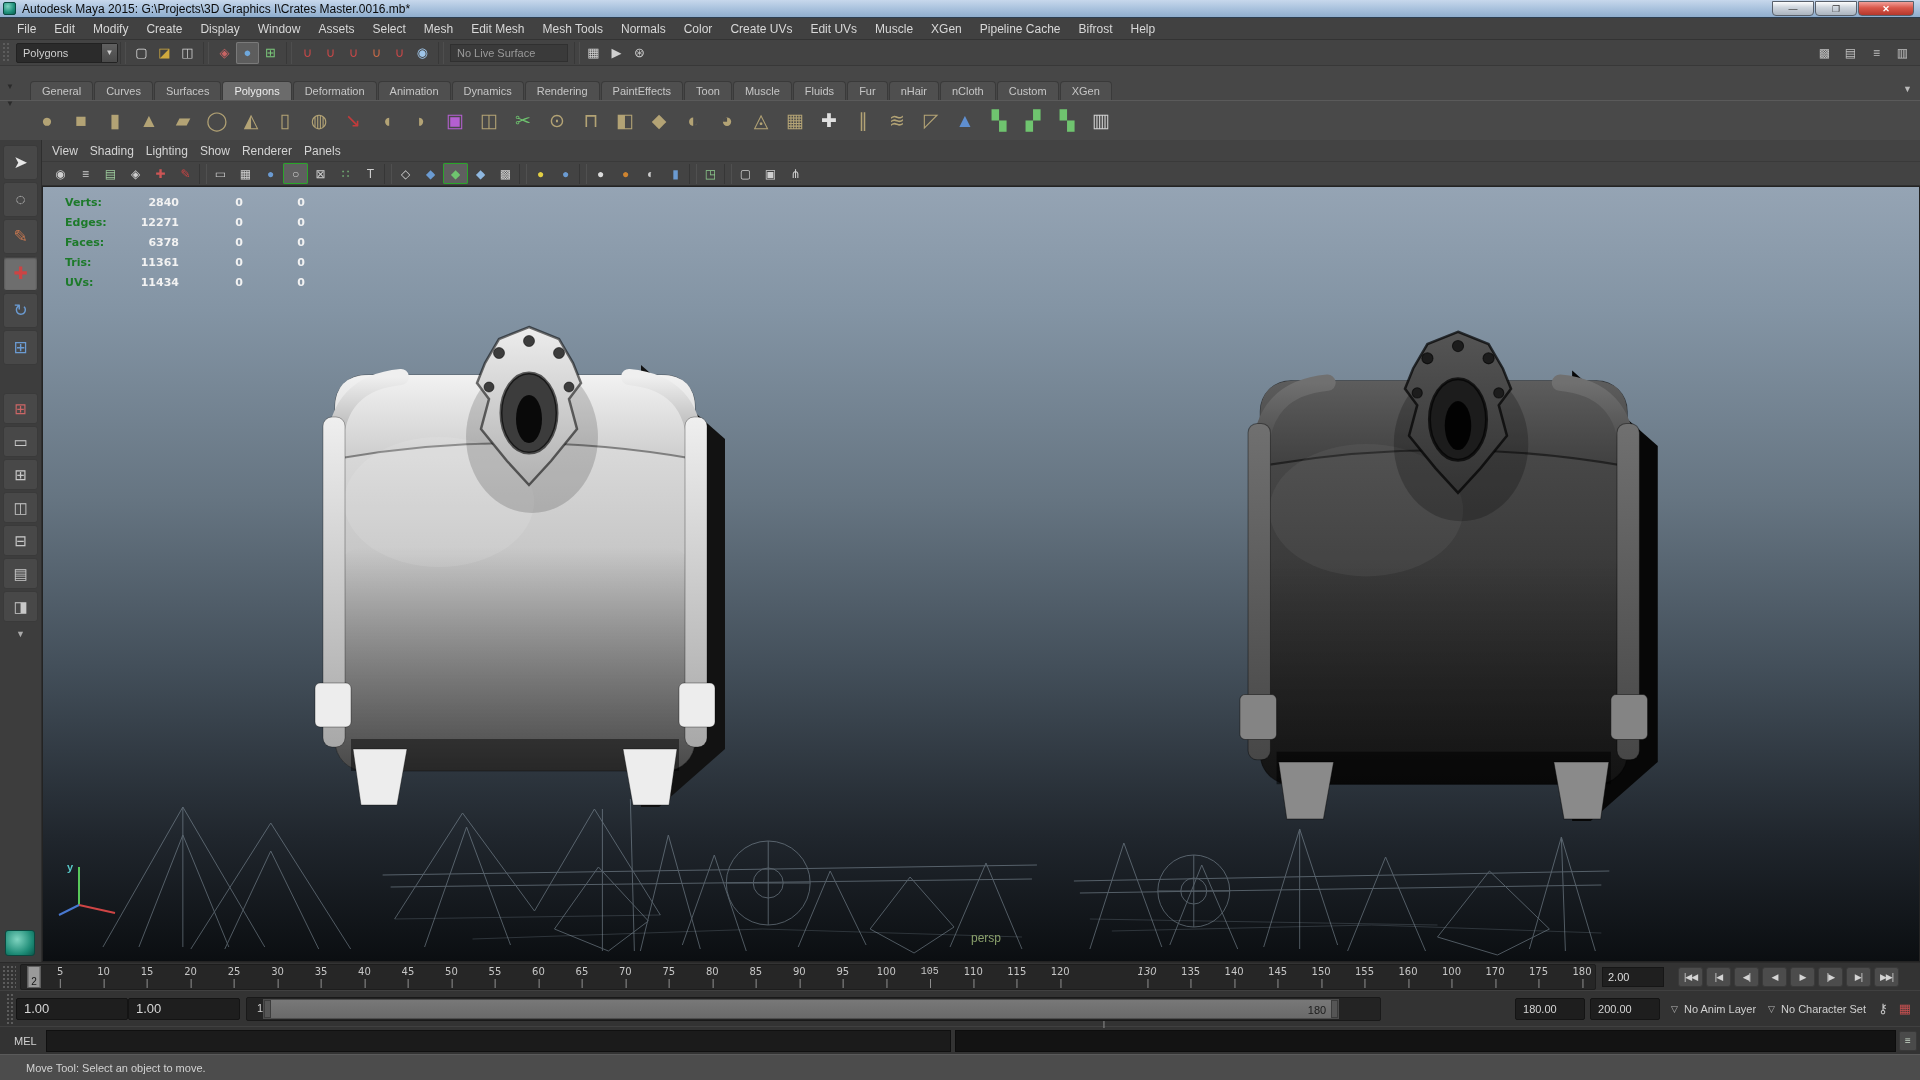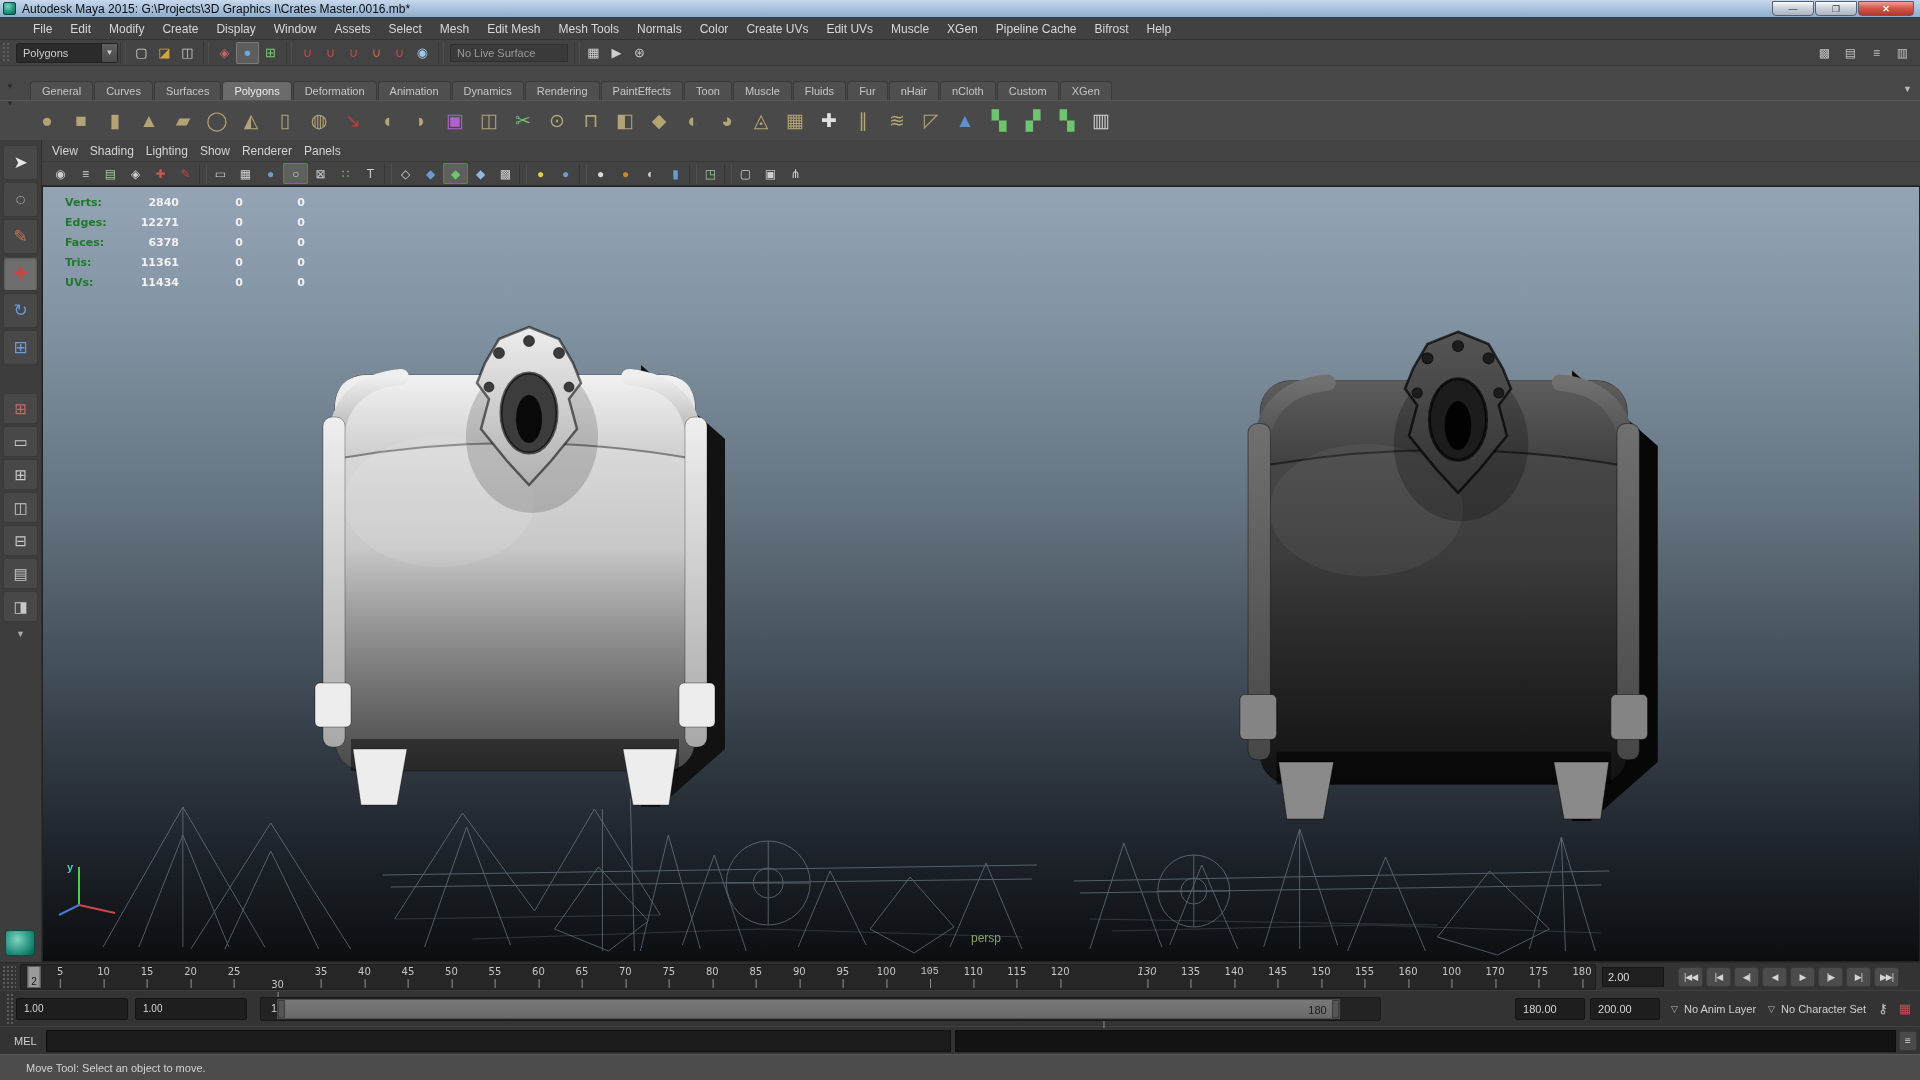--- a/index.html
+++ b/index.html
@@ -12,21 +12,21 @@
     border-bottom:1px solid #2c3e50; font-size:12px; color:#0a0a0a; position:relative; }
   .maya-logo { width:13px; height:13px; margin:0 6px 0 3px; border-radius:2px;
     background:radial-gradient(circle at 35% 30%, #7fd4c0, #1e8f7a 60%, #0c5f52); border:1px solid #0a4a40; }
   .win-btns { position:absolute; right:6px; top:1px; display:flex; gap:1px; }
   .wb { width:42px; height:15px; border:1px solid #58606b; border-radius:0 0 4px 4px;
     background:linear-gradient(#fdfdfd,#cfd6de 40%,#aab4bf); display:flex; align-items:center; justify-content:center;
     font-size:9px; color:#333; }
   .wb.close { width:56px; background:linear-gradient(#f2a099,#d9574a 45%,#b4372c); color:#fff; font-weight:bold; }
 
   
-  .menubar { height:22px; background:#414141; display:flex; align-items:center; padding-left:24px;
+  .menubar { height:22px; background:#414141; display:flex; align-items:center; padding-left:8px;
     border-bottom:1px solid #333; }
   .menu-item { color:#d8d8d8; font-size:12px; padding:3px 9px; cursor:default; }
 
   
   .statusline { height:26px; background:#434343; display:flex; align-items:center; border-bottom:1px solid #383838; }
   .grip { width:8px; align-self:stretch; margin:2px 2px;
     background-image:radial-gradient(circle, #5c5c5c 1px, transparent 1.2px); background-size:4px 4px; }
   .menuset { width:102px; height:20px; margin-left:4px; background:#2b2b2b; border:1px solid #222; border-radius:2px;
     color:#cfcfcf; font-size:11px; display:flex; align-items:center; padding-left:6px; position:relative; }
   .menuset .dd { position:absolute; right:0; top:0; bottom:0; width:16px; background:linear-gradient(#606060,#4a4a4a);
@@ -101,21 +101,21 @@
     color:#161616; font-size:10px; display:flex; align-items:flex-end; justify-content:center; transform:translateX(-50%); }
   .time-field { width:62px; height:20px; margin-left:6px; background:#1f1f1f; border:1px solid #161616; color:#dcdcdc;
     font-size:11px; display:flex; align-items:center; padding-left:5px; }
   .playback { display:flex; align-items:center; gap:3px; margin-left:14px; }
   .pb-btn { min-width:25px; height:20px; padding:0 2px; background:#4c4c4c; border:1px solid #3a3a3a; border-radius:3px;
     color:#d4d4d4; font-size:9px; display:flex; align-items:center; justify-content:center; letter-spacing:-1px; }
 
   
   .rangebar { height:36px; background:#333; display:flex; align-items:center; border-top:1px solid #404040; padding:0 4px; }
   .num-field { width:112px; height:22px; background:#1e1e1e; border:1px solid #141414; border-radius:2px; color:#d6d6d6;
-    font-size:10px; display:flex; align-items:center; padding-left:7px; margin-right:7px; }
+    font-size:13px; display:flex; align-items:center; padding-left:7px; }
   .range-slider { position:relative; flex:1; height:24px; background:#232323; border:1px solid #191919; border-radius:2px; margin:0 6px; }
   .range-inner { position:absolute; left:1.4%; top:1px; bottom:1px; width:95%;
     background:linear-gradient(#787878,#6a6a6a); border:1px solid #4d4d4d; }
   .range-inner .rh { position:absolute; top:0; bottom:0; width:7px; background:#555; border:1px solid #3c3c3c; }
   .rh.l { left:0; } .rh.r { right:0; }
   .range-start { position:absolute; left:10px; top:4px; color:#cfcfcf; font-size:11px; }
   .range-end { position:absolute; right:12px; top:4px; color:#1c1c1c; font-size:11px; }
   .range-spacer { width:128px; }
   .small-field { width:70px; height:22px; background:#1e1e1e; border:1px solid #141414; border-radius:2px; color:#d6d6d6;
     font-size:11px; display:flex; align-items:center; padding-left:7px; margin-right:5px; }
@@ -541,21 +541,21 @@
   </div>
 
   <div class="timeline">
     <span class="grip" style="width:14px"></span>
     <div class="ruler" id="ruler">
         <span class="tick" style="left: 2.48619%;">5</span>
         <span class="tick" style="left: 5.24862%;">10</span>
         <span class="tick" style="left: 8.01105%;">15</span>
         <span class="tick" style="left: 10.7735%;">20</span>
         <span class="tick" style="left: 13.5359%;">25</span>
-        <span class="tick" style="left: 16.2983%; margin-top: 13px;">30</span>
+        <span class="tick" style="left: 16.2983%;">30</span>
         <span class="tick" style="left: 19.0608%;">35</span>
         <span class="tick" style="left: 21.8232%;">40</span>
         <span class="tick" style="left: 24.5856%;">45</span>
         <span class="tick" style="left: 27.3481%;">50</span>
         <span class="tick" style="left: 30.1105%;">55</span>
         <span class="tick" style="left: 32.8729%;">60</span>
         <span class="tick" style="left: 35.6354%;">65</span>
         <span class="tick" style="left: 38.3978%;">70</span>
         <span class="tick" style="left: 41.1602%;">75</span>
         <span class="tick" style="left: 43.9227%;">80</span>

